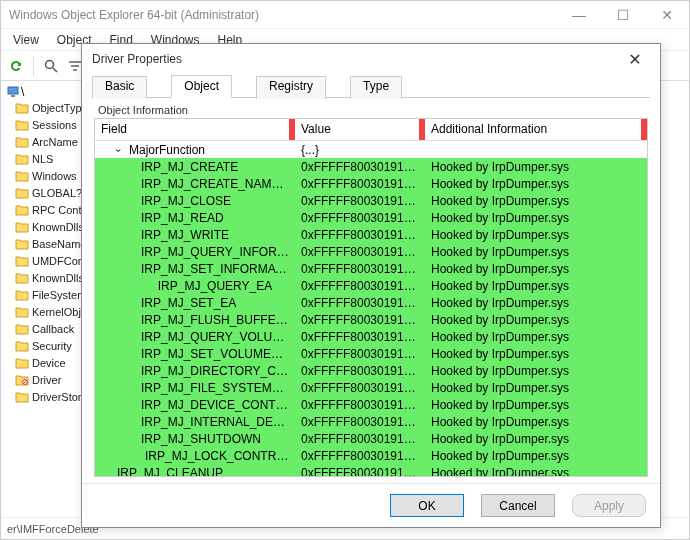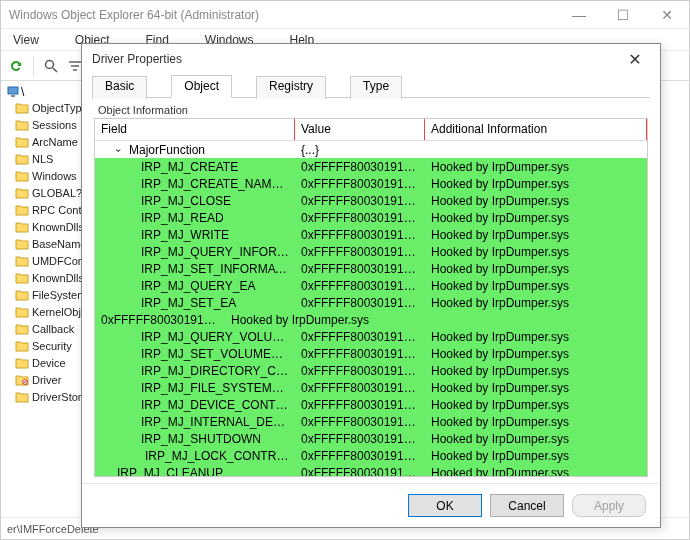--- a/index.html
+++ b/index.html
@@ -2,21 +2,21 @@
 <html><head>
 <meta charset="utf-8">
 <style>
 * { box-sizing: border-box; margin: 0; padding: 0; }
 body { font-family: "Segoe UI", Tahoma, sans-serif; font-size: 12px; background: #fff; width: 690px; height: 540px; overflow: hidden; position: relative; }
 .main-window { width: 690px; height: 540px; border: 1px solid #ccc; position: relative; background: #fff; }
 .titlebar { height: 28px; background: #fff; display: flex; align-items: center; padding: 0 0 0 8px; color: #888; border-bottom: 1px solid #eee; }
 .titlebar-text { flex: 1; font-size: 12px; }
 .win-controls { display: flex; height: 100%; }
 .win-btn { width: 44px; height: 100%; display: flex; align-items: center; justify-content: center; color: #888; font-size: 14px; cursor: default; }
-.menubar { height: 22px; display: flex; align-items: center; padding: 0 4px; gap: 20px; color: #333; border-bottom: 1px solid #eee; }
+.menubar { height: 22px; display: flex; align-items: center; padding: 0 4px; gap: 2px; color: #333; border-bottom: 1px solid #eee; }
 .menu-item { padding: 2px 8px; cursor: default; }
 .toolbar { height: 30px; display: flex; align-items: center; padding: 0 6px; gap: 6px; border-bottom: 1px solid #ddd; }
 .tb-icon { width: 18px; height: 18px; display: flex; align-items: center; justify-content: center; }
 .tb-sep { width: 1px; height: 20px; background: #ddd; margin: 0 2px; }
 .content { display: flex; height: calc(100% - 28px - 22px - 30px - 22px); }
 .tree { width: 80px; padding: 4px 0; overflow: hidden; }
 .tree-root { padding-left: 6px; display: flex; align-items: center; gap: 2px; }
 .tree-children { padding-left: 14px; }
 .tree-node { display: flex; align-items: center; gap: 3px; height: 17px; white-space: nowrap; overflow: hidden; font-size: 11px; color: #222; cursor: default; }
 .folder-icon { width: 14px; height: 12px; display: inline-block; }
@@ -28,31 +28,31 @@
 .dialog-titlebar-text { flex: 1; }
 .dialog-close { width: 30px; text-align: center; font-size: 16px; color: #333; cursor: default; }
 .dialog-body { flex: 1; padding: 0 10px 6px 10px; display: flex; flex-direction: column; overflow: hidden; }
 .tabs { display: flex; border-bottom: 1px solid #ccc; height: 24px; gap: 25px; }
 .tab { padding: 3px 12px 4px 12px; border: 1px solid #ccc; border-bottom: none; background: #fff; margin-right: -1px; font-size: 12px; cursor: default; position: relative; top: 1px; }
 .tab.active { background: #fff; border-bottom: 1px solid #fff; z-index: 2; }
 .tab:not(.active) { background: #f7f7f7; top: 2px; padding-top: 2px; padding-bottom: 3px; }
 .group-label { font-size: 11px; margin: 6px 2px 2px 6px; color: #333; }
 .group-box { flex: 1; border: 1px solid #ccc; margin: 0 2px; display: flex; flex-direction: column; overflow: hidden; }
 .grid-header { display: flex; background: #fff; border-bottom: 1px solid #ddd; height: 22px; }
-.grid-header div { padding: 3px 6px; font-size: 12px; border-right: 1px solid #ef4444; }
+.grid-header div { padding: 3px 6px; font-size: 12px; border-right: 6px solid #ef4444; }
 .col-field { width: 200px; }
 .col-value { width: 130px; }
 .col-info { flex: 1; }
 .grid-body { flex: 1; overflow-y: scroll; overflow-x: hidden; }
 .grid-row { display: flex; height: 17px; align-items: center; font-size: 12px; }
 .grid-row.parent { background: #fff; }
 .grid-row.child { background: #6aee6a; }
 .grid-row > div { padding: 0 6px; white-space: nowrap; overflow: hidden; text-overflow: ellipsis; }
 .expander { display: inline-block; width: 14px; text-align: center; transform: rotate(90deg); font-size: 10px; margin: 0 4px 0 10px; }
-.dialog-buttons { height: 44px; display: flex; justify-content: flex-end; align-items: center; gap: 8px; padding: 0 14px; border-top: 1px solid #e5e5e5; }
+.dialog-buttons { height: 44px; display: flex; justify-content: flex-end; align-items: center; gap: 17px; padding: 0 14px; border-top: 1px solid #e5e5e5; }
 .btn { width: 74px; height: 23px; border: 1px solid #adadad; background: #e1e1e1; font-size: 12px; cursor: default; }
 .btn.default { border: 1px solid #0078d7; background: #e1e1e1; }
 .btn.disabled { color: #a0a0a0; background: #efefef; border-color: #ccc; border-radius: 8px; }
 
 .watermark { position: absolute; left: -10px; bottom: 8px; font-size: 34px; font-weight: 800; color: rgba(0,0,0,0.10); letter-spacing: 3px; z-index: -1; font-family: Arial, sans-serif; }
 .watermark .bars { display:inline-block; margin-right:4px; letter-spacing:-4px; }
 
 
 .grid-body::-webkit-scrollbar { width: 16px; }
 .grid-body::-webkit-scrollbar-track { background: #f0f0f0; }
@@ -321,30 +321,31 @@
               <div class="col-field" style="padding-left: 46px;">IRP_MJ_QUERY_INFORMATION</div>
               <div class="col-value">0xFFFFF80030191E30</div>
               <div class="col-info">Hooked by IrpDumper.sys</div>
             </div>
             <div class="grid-row child">
               <div class="col-field" style="padding-left: 46px;">IRP_MJ_SET_INFORMATION</div>
               <div class="col-value">0xFFFFF80030191E30</div>
               <div class="col-info">Hooked by IrpDumper.sys</div>
             </div>
             <div class="grid-row child">
-              <div class="col-field" style="padding-left: 46px;">IRP_MJ_QUERY_EA</div>
+              <div class="col-field" style="padding-left: 46px; text-align: center;">IRP_MJ_QUERY_EA</div>
               <div class="col-value">0xFFFFF80030191E30</div>
               <div class="col-info">Hooked by IrpDumper.sys</div>
             </div>
             <div class="grid-row child">
               <div class="col-field" style="padding-left: 46px;">IRP_MJ_SET_EA</div>
               <div class="col-value">0xFFFFF80030191E30</div>
               <div class="col-info">Hooked by IrpDumper.sys</div>
             </div>
             <div class="grid-row child">
+              <div class="col-field" style="padding-left: 46px;">IRP_MJ_FLUSH_BUFFERS</div>
               <div class="col-value">0xFFFFF80030191E30</div>
               <div class="col-info">Hooked by IrpDumper.sys</div>
             </div>
             <div class="grid-row child">
               <div class="col-field" style="padding-left: 46px;">IRP_MJ_QUERY_VOLUME_INF...</div>
               <div class="col-value">0xFFFFF80030191E30</div>
               <div class="col-info">Hooked by IrpDumper.sys</div>
             </div>
             <div class="grid-row child">
               <div class="col-field" style="padding-left: 46px;">IRP_MJ_SET_VOLUME_INFOR...</div>

